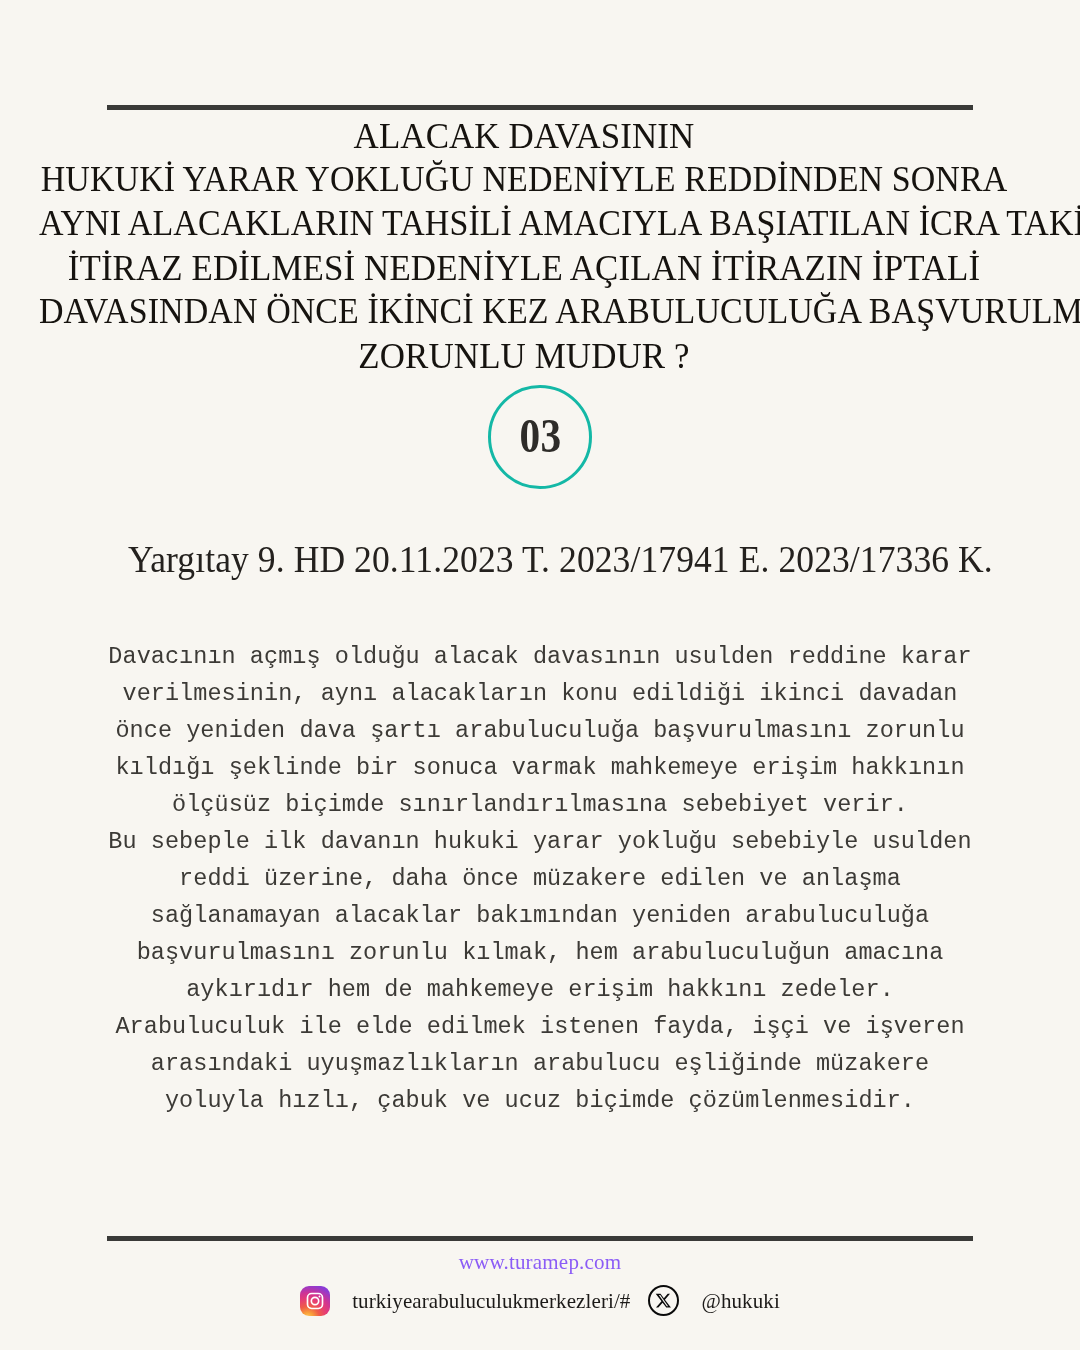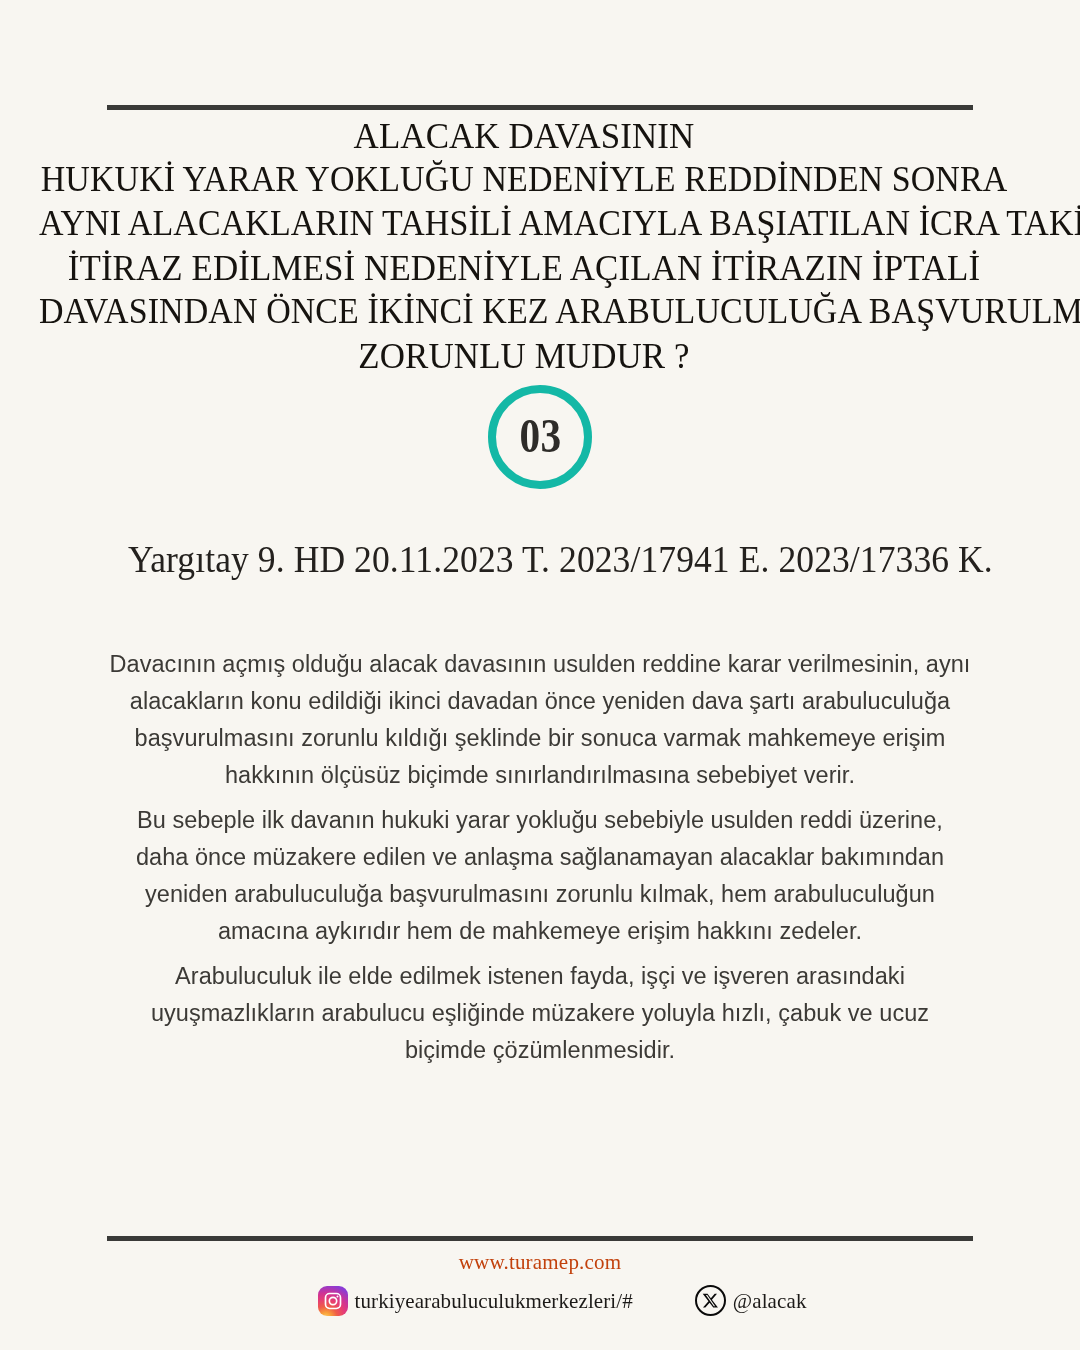--- a/index.html
+++ b/index.html
@@ -62,21 +62,21 @@
     position: absolute;
     top: 385px;
     left: 0;
     width: 1080px;
     display: flex;
     justify-content: center;
   }
   .badge {
     width: 104px;
     height: 104px;
-    border: 8px solid #14b8a6;
+    border: 3px solid #14b8a6;
     border-radius: 50%;
     display: flex;
     align-items: center;
     justify-content: center;
     box-sizing: border-box;
   }
   .badge-num {
     font-family: "Liberation Serif", "DejaVu Serif", serif;
     font-size: 48px;
     line-height: 48px;
@@ -104,55 +104,54 @@
 
   
   .body-block {
     position: absolute;
     top: 638px;
     left: 100px;
     width: 880px;
     text-align: center;
   }
   .body-para {
-    font-family: Liberation Sans, sans-serif;
+    font-family: Liberation Mono, monospace;
     font-size: 23.5px;
     line-height: 37px;
     color: #3c3a36;
-    margin: 8px;
+    margin: 0;
     letter-spacing: 0.05px;
   }
 
   
   .footer {
     position: absolute;
     top: 1248px;
     left: 0;
     width: 1080px;
     text-align: center;
   }
   .footer-site {
     font-family: "Liberation Serif", "DejaVu Serif", serif;
     font-size: 21px;
     line-height: 28px;
-    color: #c2410c;
+    color: #8b5cf6;
     letter-spacing: 0.2px;
   }
   .footer-socials {
     margin-top: 9px;
     display: flex;
     align-items: center;
     justify-content: center;
     gap: 18px;
   }
   .social {
     display: flex;
     align-items: center;
-    gap: 7px;
-    margin-left: 44px;
+    gap: 22px;
   }
   .social-label {
     font-family: "Liberation Serif", "DejaVu Serif", serif;
     font-size: 21px;
     line-height: 24px;
     color: #1c1a18;
     letter-spacing: 0.1px;
   }
 
   .ig-icon {
@@ -232,19 +231,19 @@
         </span>
         <span class="social-label">turkiyearabuluculukmerkezleri/#</span>
       </div>
 
       <div class="social">
         <span class="x-icon">
           <svg width="17" height="17" viewBox="0 0 24 24" fill="#0a0a0a">
             <path d="M17.9 2.6h3.3l-7.2 8.2 8.5 11.2h-6.6l-5.2-6.8-6 6.8H1.4l7.7-8.8L1 2.6h6.8l4.7 6.2 5.4-6.2zm-1.2 17.5h1.8L7.4 4.4H5.4l11.3 15.7z"></path>
           </svg>
         </span>
-        <span class="social-label">@alacak</span>
+        <span class="social-label">@hukuki</span>
       </div>
 
     </div>
   </div>
 
 </div>
 
 </body></html>

